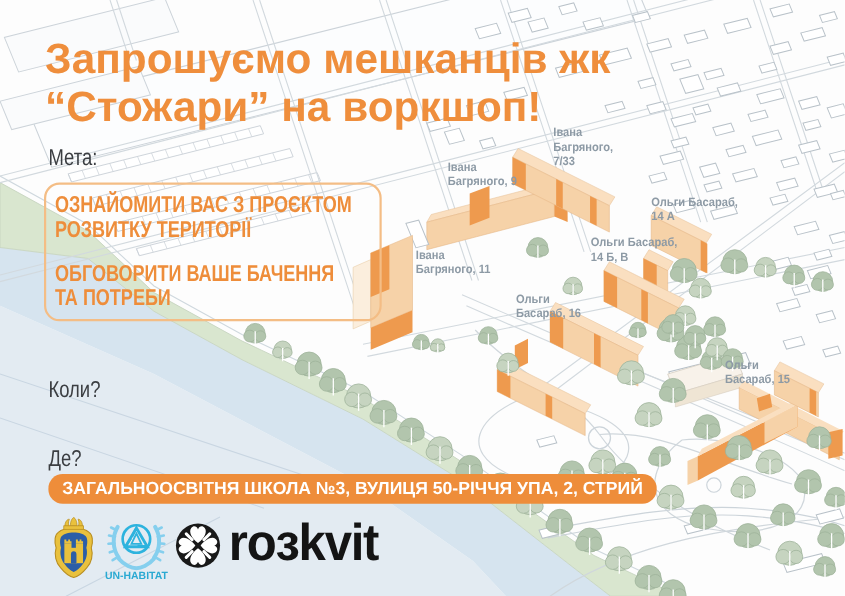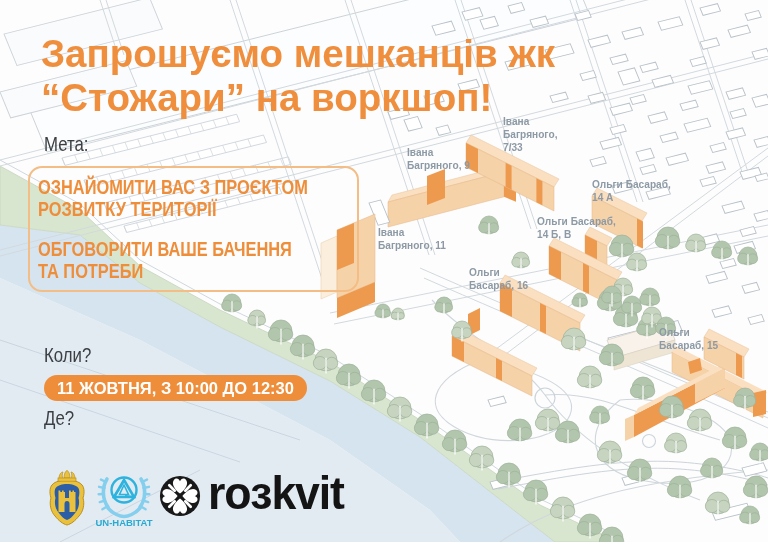--- a/index.html
+++ b/index.html
@@ -720,30 +720,30 @@
         <circle cx="749.95" cy="490.08" r="6.6" fill="#b2c5ad" stroke="#9db29a" stroke-width="0.7"></circle>
         <circle cx="761.72" cy="490.3" r="6.050000000000001" fill="#b2c5ad" stroke="#9db29a" stroke-width="0.7"></circle>
         <line x1="756" y1="484.8" x2="756" y2="500.5" stroke="#ffffff" stroke-width="1.2"></line>
       </g>
 </svg>
 
 <div class="ov" style="left:41px;top:32px;font-size:38.5px;font-weight:bold;color:#ef8e3c;line-height:44px;">Запрошуємо мешканців жк<br>“Стожари” на воркшоп!</div>
 
 <div class="ov cond" style="left:44px;top:132px;font-size:21px;color:#3b3e42;">Мета:</div>
 
-<div class="ov" style="left:28px;top:166px;width:331px;height:126px;box-sizing:border-box;border:2px solid #f4bd85;border-radius:14px;">
+<div class="ov" style="left:40px;top:166px;width:307px;height:126px;box-sizing:border-box;border:2px solid #f4bd85;border-radius:14px;">
 <div style="position:absolute;left:8px;top:8px;font-size:21px;font-weight:bold;color:#ee8d3a;line-height:22px;transform:scaleX(0.78);transform-origin:left top;">ОЗНАЙОМИТИ ВАС З ПРОЄКТОМ<br>РОЗВИТКУ ТЕРИТОРІЇ<div style="height:18px"></div>ОБГОВОРИТИ ВАШЕ БАЧЕННЯ<br>ТА ПОТРЕБИ</div>
 </div>
 
 <div class="ov cond" style="left:44px;top:343px;font-size:21px;color:#3b3e42;">Коли?</div>
 
-<div class="ov" style="left:44px;top:375px;width:263px;height:26px;background:#ee8d3a;border-radius:13px;color:#fff;font-size:16.5px;font-weight:bold;line-height:26px;text-align:center;">11 ЖОВТНЯ, З 10:00 ДО 12:30</div>
 
 <div class="ov cond" style="left:44px;top:406px;font-size:21px;color:#3b3e42;">Де?</div>
 
+<div class="ov" style="left:44px;top:431px;width:553px;height:27px;background:#ee8d3a;border-radius:13px;color:#fff;font-size:16px;font-weight:bold;line-height:27px;text-align:center;">ЗАГАЛЬНООСВІТНЯ ШКОЛА №3, ВУЛИЦЯ 50-РІЧЧЯ УПА, 2, СТРИЙ</div>
 
 <div class="ov maplabel" style="left:407px;top:146px;">Івана<br>Багряного, 9</div>
 
 <div class="ov maplabel" style="left:503px;top:115px;">Івана<br>Багряного,<br>7/33</div>
 
 <div class="ov maplabel" style="left:592px;top:178px;">Ольги Басараб,<br>14 А</div>
 
 <div class="ov maplabel" style="left:537px;top:215px;">Ольги Басараб,<br>14 Б, В</div>
 
 <div class="ov maplabel" style="left:378px;top:226px;">Івана<br>Багряного, 11</div>

